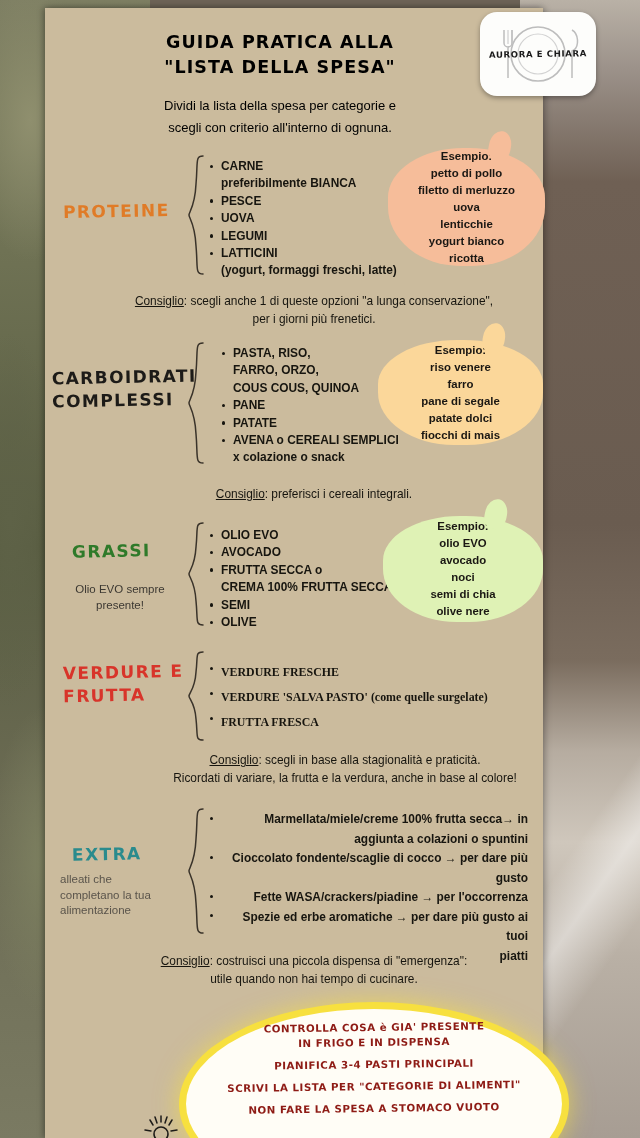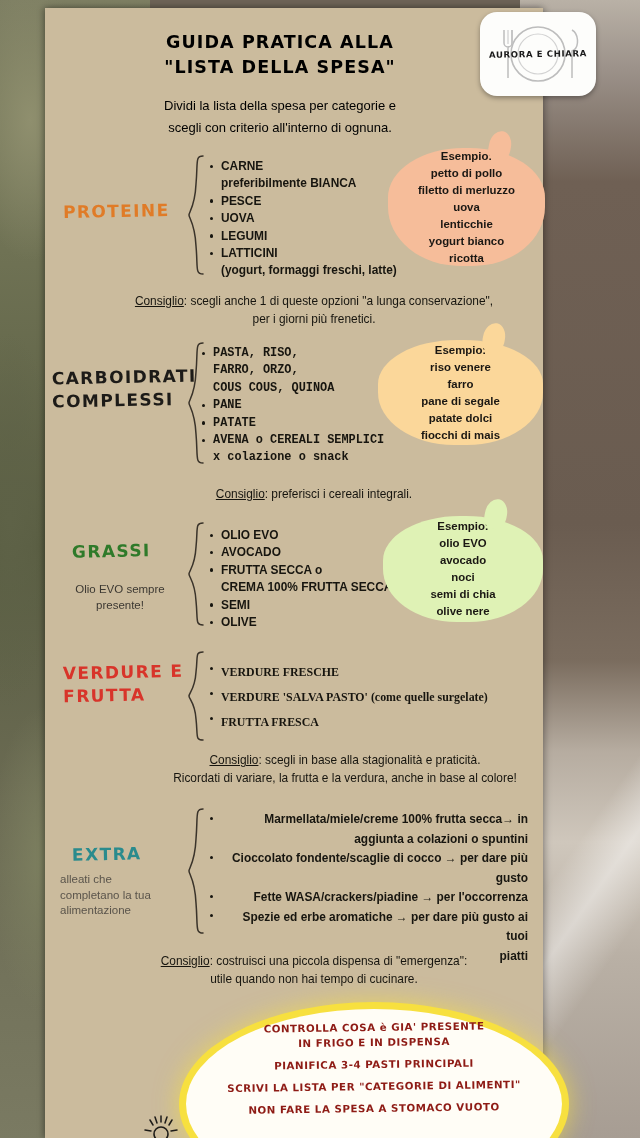--- a/index.html
+++ b/index.html
@@ -166,21 +166,21 @@
   <div>per i giorni più frenetici.</div>
 </div>
 
 <div class="cat-name" style="left:52px;top:366px;color:#1d1b18;">
   <div>CARBOIDRATI</div>
   <div>COMPLESSI</div>
 </div>
 <svg class="brace" style="left:186px;top:341px;" width="20" height="124" viewBox="0 0 20 124">
   <path d="M17 2 C9 2 12 8 10 31 C9 53 3 59 3 62 C3 65 9 71 10 93 C12 116 9 122 17 122" fill="none" stroke="#3a332a" stroke-width="1.5" stroke-linecap="round"></path>
 </svg>
-<div class="items" style="left:200px;top:345px;width:220px;font-family:Liberation Mono, monospace;">
+<div class="items" style="left:220px;top:345px;width:220px;">
   <div class="it">PASTA, RISO,</div>
   <div class="sub">FARRO, ORZO,</div>
   <div class="sub">COUS COUS, QUINOA</div>
   <div class="it">PANE</div>
   <div class="it">PATATE</div>
   <div class="it">AVENA o CEREALI SEMPLICI</div>
   <div class="sub">x colazione o snack</div>
 </div>
 <div class="bubble" style="left:378px;top:340px;width:165px;height:105px;background:#fbd79a;">
   <span class="tail" style="background:#fbd79a;right:38px;"></span>

